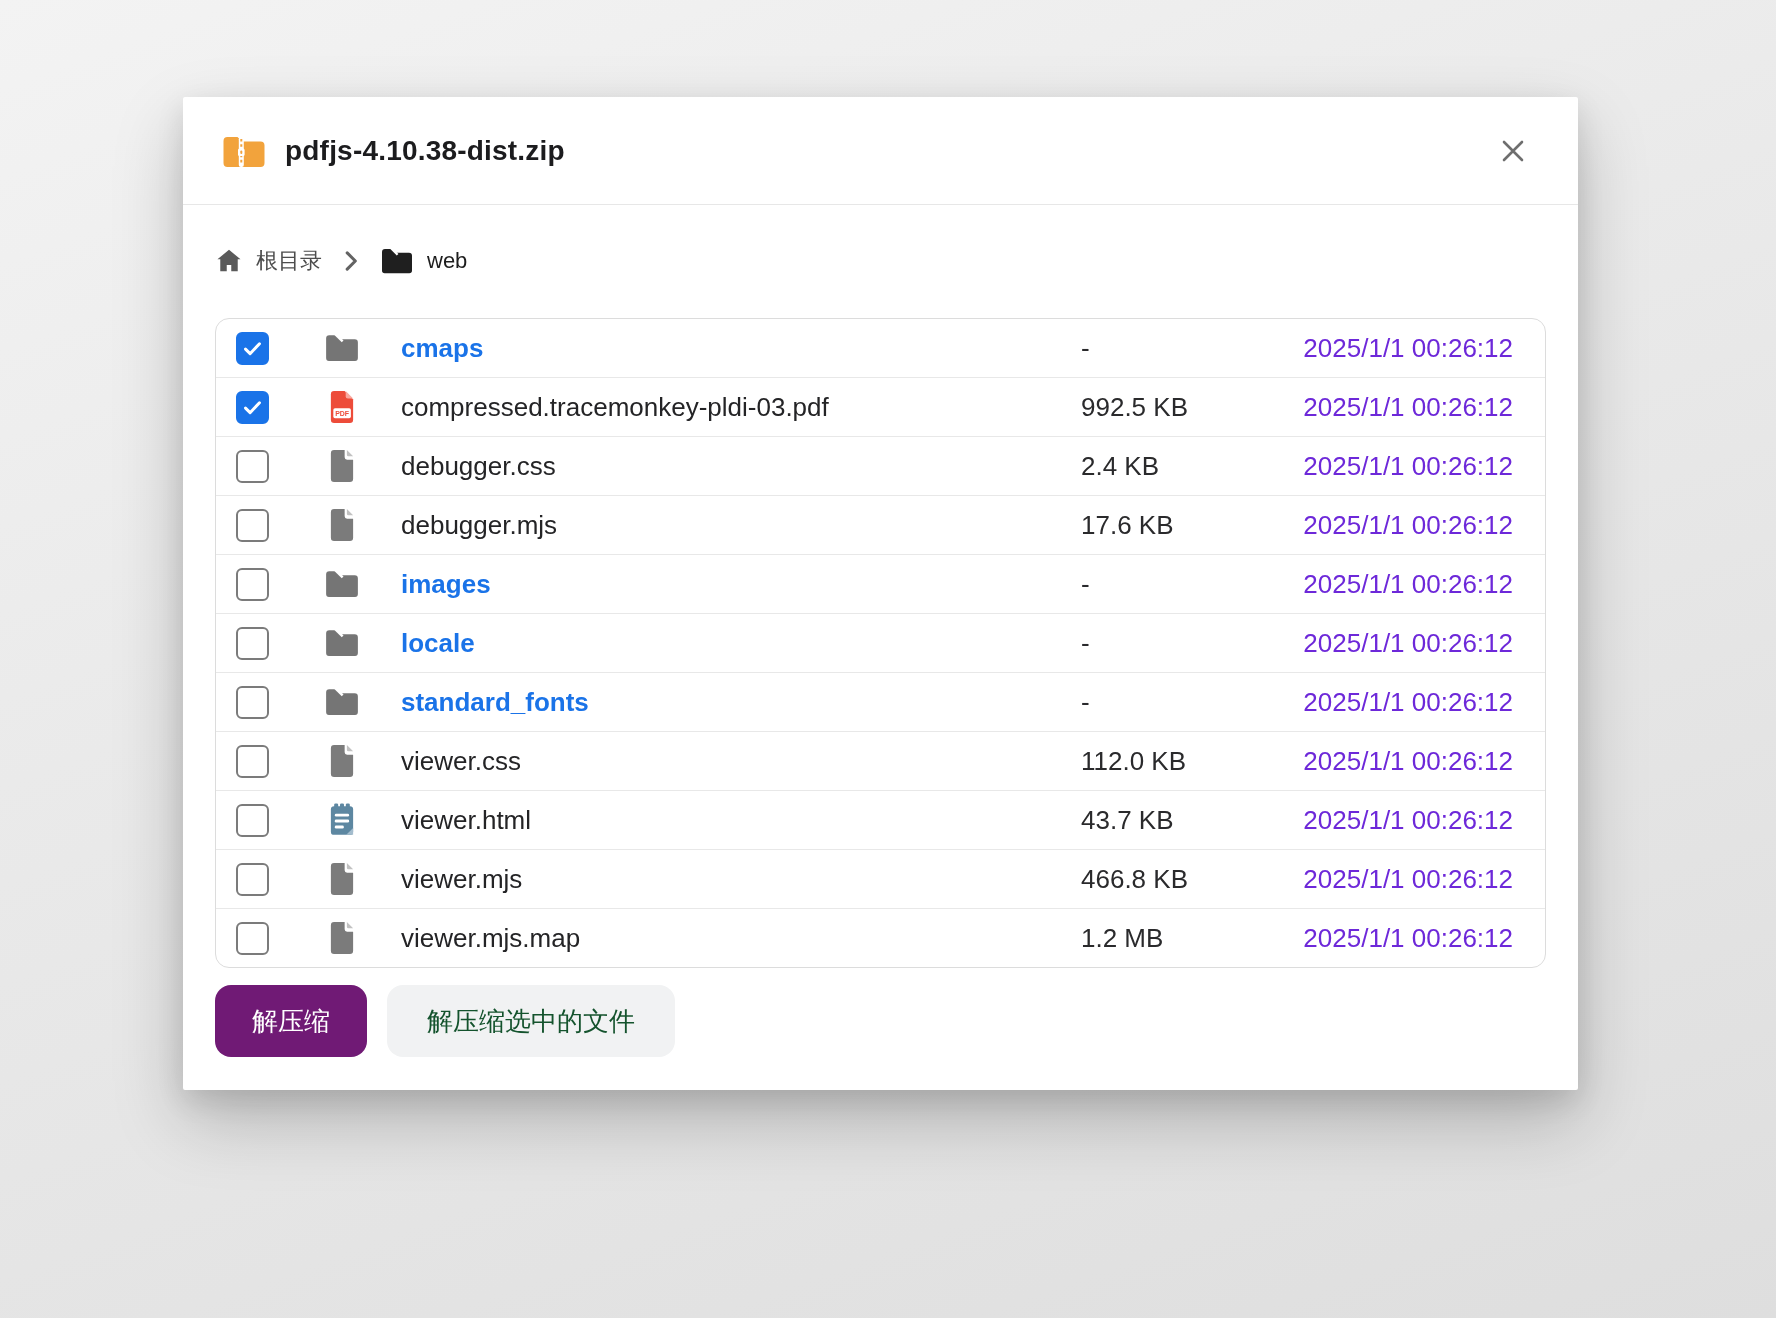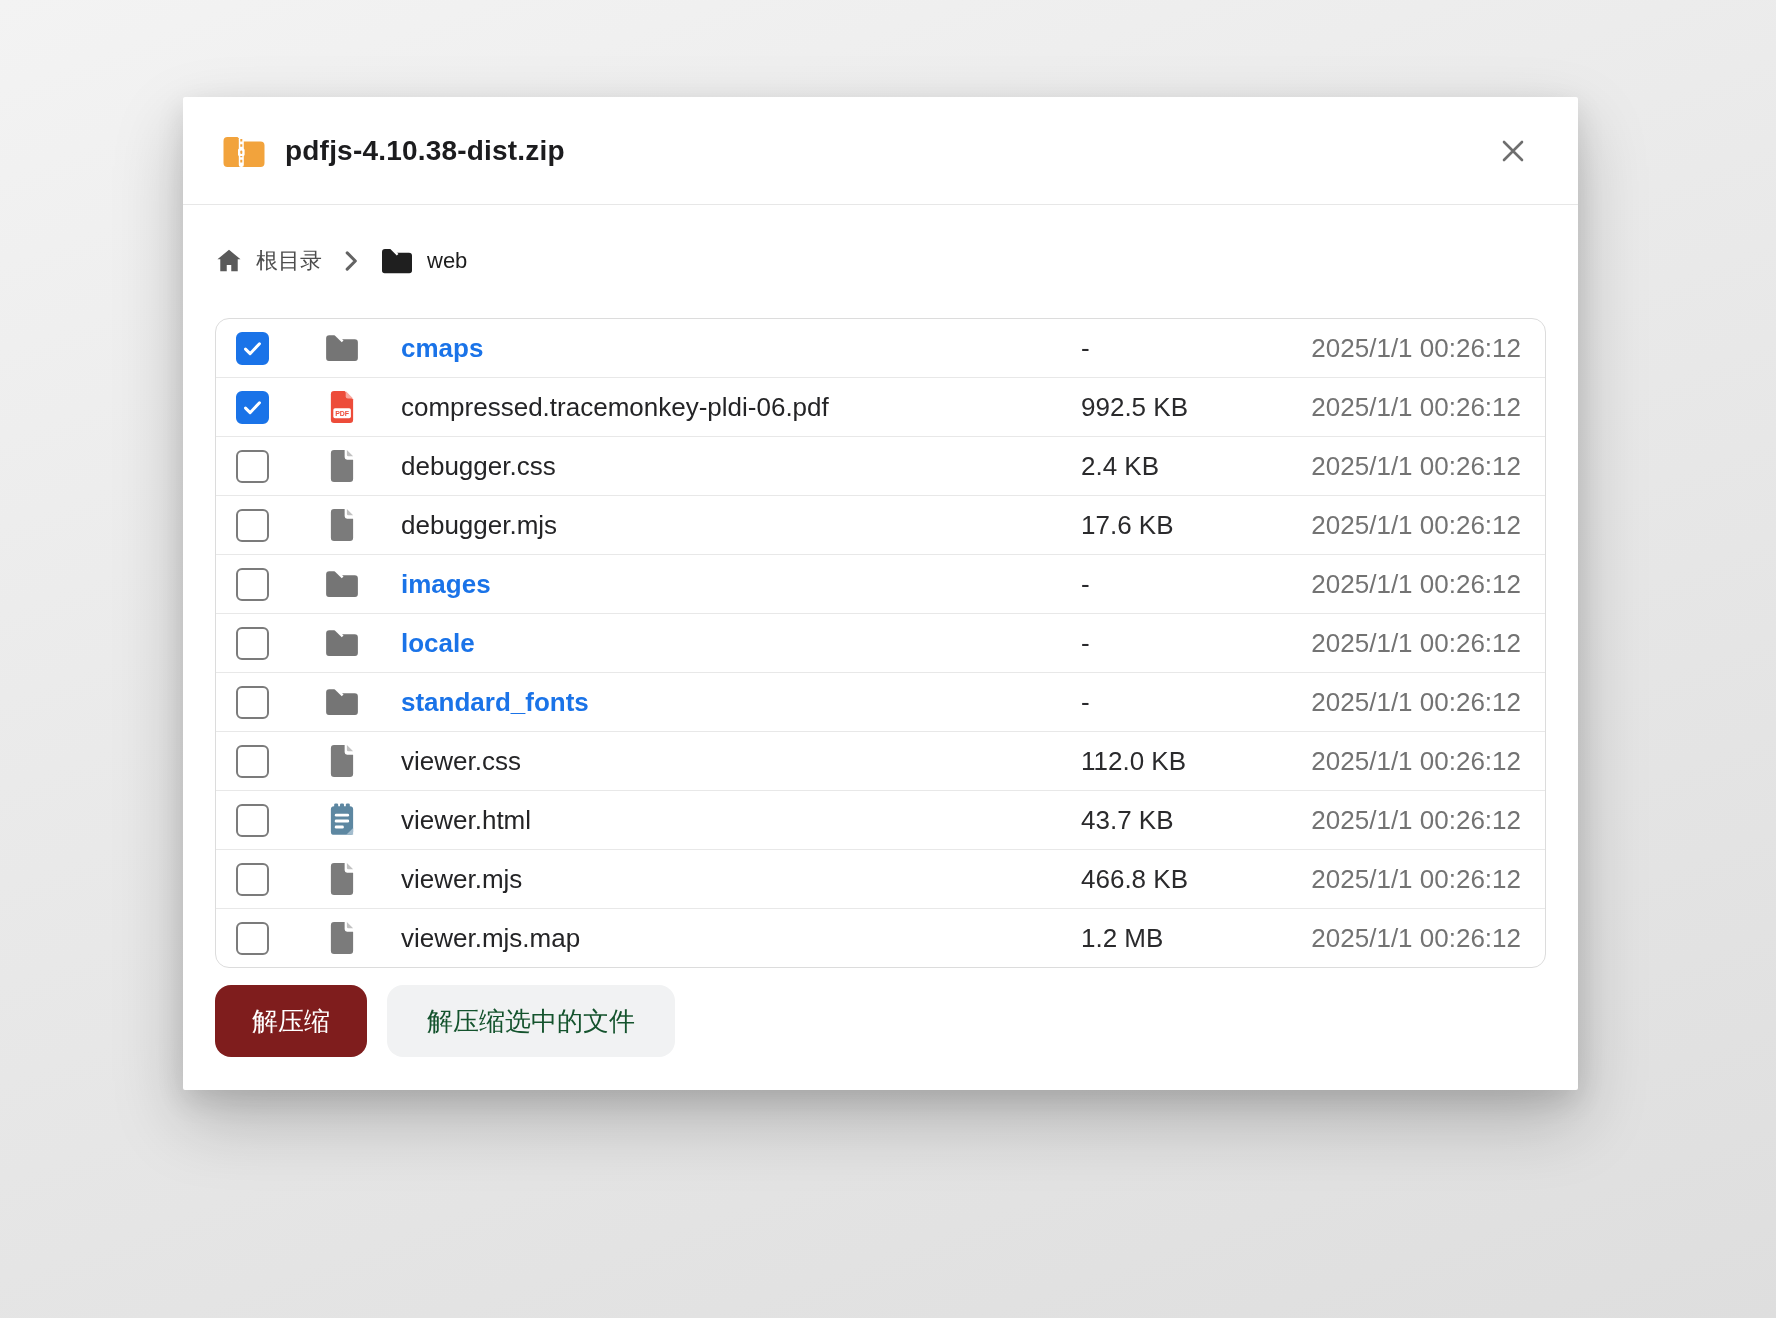--- a/index.html
+++ b/index.html
@@ -49,29 +49,29 @@
     background:#fff;display:flex;align-items:center;justify-content:center;cursor:pointer;flex:0 0 auto;
   }
   .checkbox svg{display:none;width:25px;height:25px;}
   .checkbox.checked{background:#1a73e8;border-color:#1a73e8;}
   .checkbox.checked svg{display:block;}
   .row-icon{width:36px;height:36px;margin-left:35px;flex:0 0 auto;display:flex;align-items:center;justify-content:center;}
   .row-icon svg{width:36px;height:36px;}
   .fname{margin-left:21px;font-size:26px;color:#242426;white-space:nowrap;}
   .row.is-folder .fname{color:#1a73e8;font-weight:700;cursor:pointer;}
   .fsize{position:absolute;left:865px;font-size:26px;color:#2a2a2c;}
-  .fdate{position:absolute;right:24px;font-size:26px;color:#737373;}
+  .fdate{position:absolute;right:32px;font-size:26px;color:#6d28d9;}
   
   .footer{display:flex;gap:20px;margin-top:17px;padding:0 32px;}
   .btn{
     height:72px;display:flex;align-items:center;justify-content:center;
     font-size:26px;border-radius:16px;border:none;cursor:pointer;box-sizing:border-box;
     font-family:inherit;
   }
-  .btn-primary{background:#7f1d1d;color:#ffffff;padding:0 37px;font-weight:500;}
+  .btn-primary{background:#701a75;color:#ffffff;padding:0 37px;font-weight:500;}
   .btn-secondary{background:#f1f2f3;color:#14532d;padding:0 40px;}
   .sprite{position:absolute;width:0;height:0;overflow:hidden;}
 </style>
 </head>
 <body>
 
 <svg class="sprite" aria-hidden="true">
   <defs>
     <symbol id="sym-folder" viewBox="0 0 34 28">
       <path d="M2 23.5 V5 q0-3 3-3 h7.3 l3.8 3.8 H29 q3 0 3 3 V23.5 q0 2.7-2.7 2.7 H4.7 Q2 26.2 2 23.5 z" fill="currentColor"></path>
@@ -180,21 +180,21 @@
             </svg>
           </span>
         <span class="row-icon">
           <svg viewBox="0 0 28 34" width="30" height="36">
             <path d="M3.5 5 q0-3 3-3 h10 l8 8 V29 q0 3-3 3 h-15 q-3 0-3-3 z" fill="#ed4c3a"></path>
             <path d="M17.5 2 l7 7 h-5 q-2 0-2-2 z" fill="#f9a9a0"></path>
             <rect x="5.8" y="18.2" width="16.6" height="9.4" rx="1.6" fill="#ffffff"></rect>
             <text x="14.1" y="25.4" text-anchor="middle" font-size="6.6" font-weight="bold" fill="#ed4c3a" font-family="Liberation Sans, sans-serif">PDF</text>
           </svg>
         </span>
-        <span class="fname">compressed.tracemonkey-pldi-06.pdf</span>
+        <span class="fname">compressed.tracemonkey-pldi-03.pdf</span>
         <span class="fsize">992.5 KB</span>
         <span class="fdate">2025/1/1 00:26:12</span>
       </div>
 
       <div class="row">
         <span class="checkbox"></span>
         <span class="row-icon">
             <svg viewBox="0 0 28 34" width="30" height="36">
               <use href="#sym-file"></use>
             </svg>

